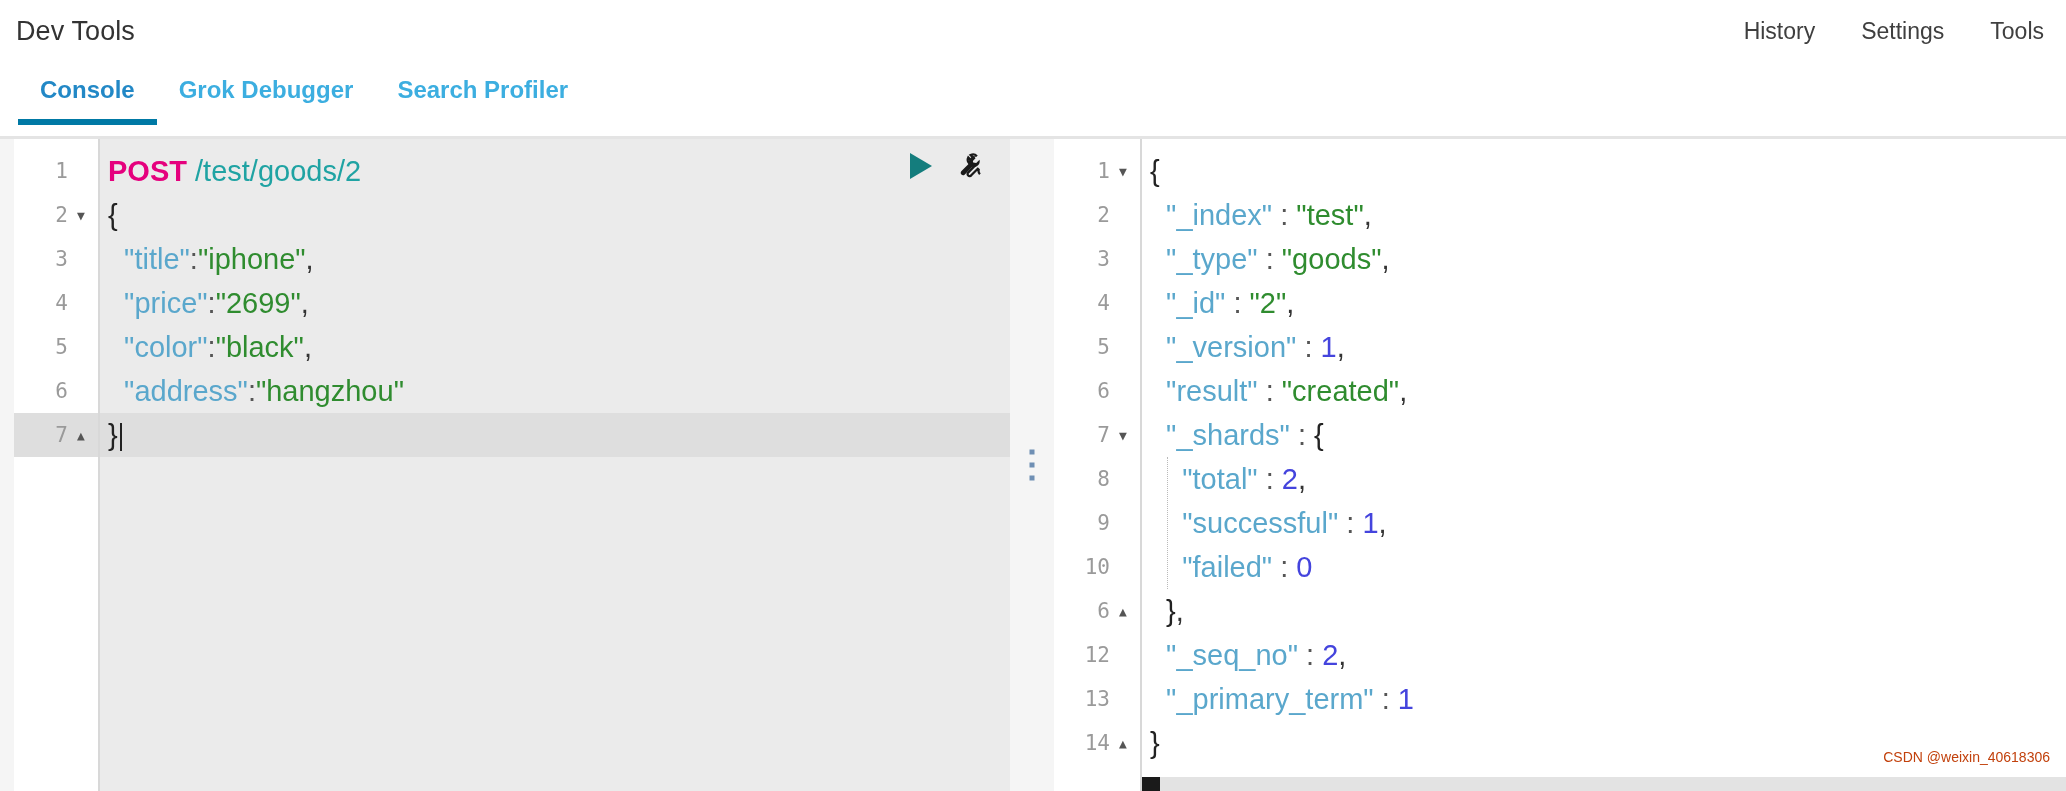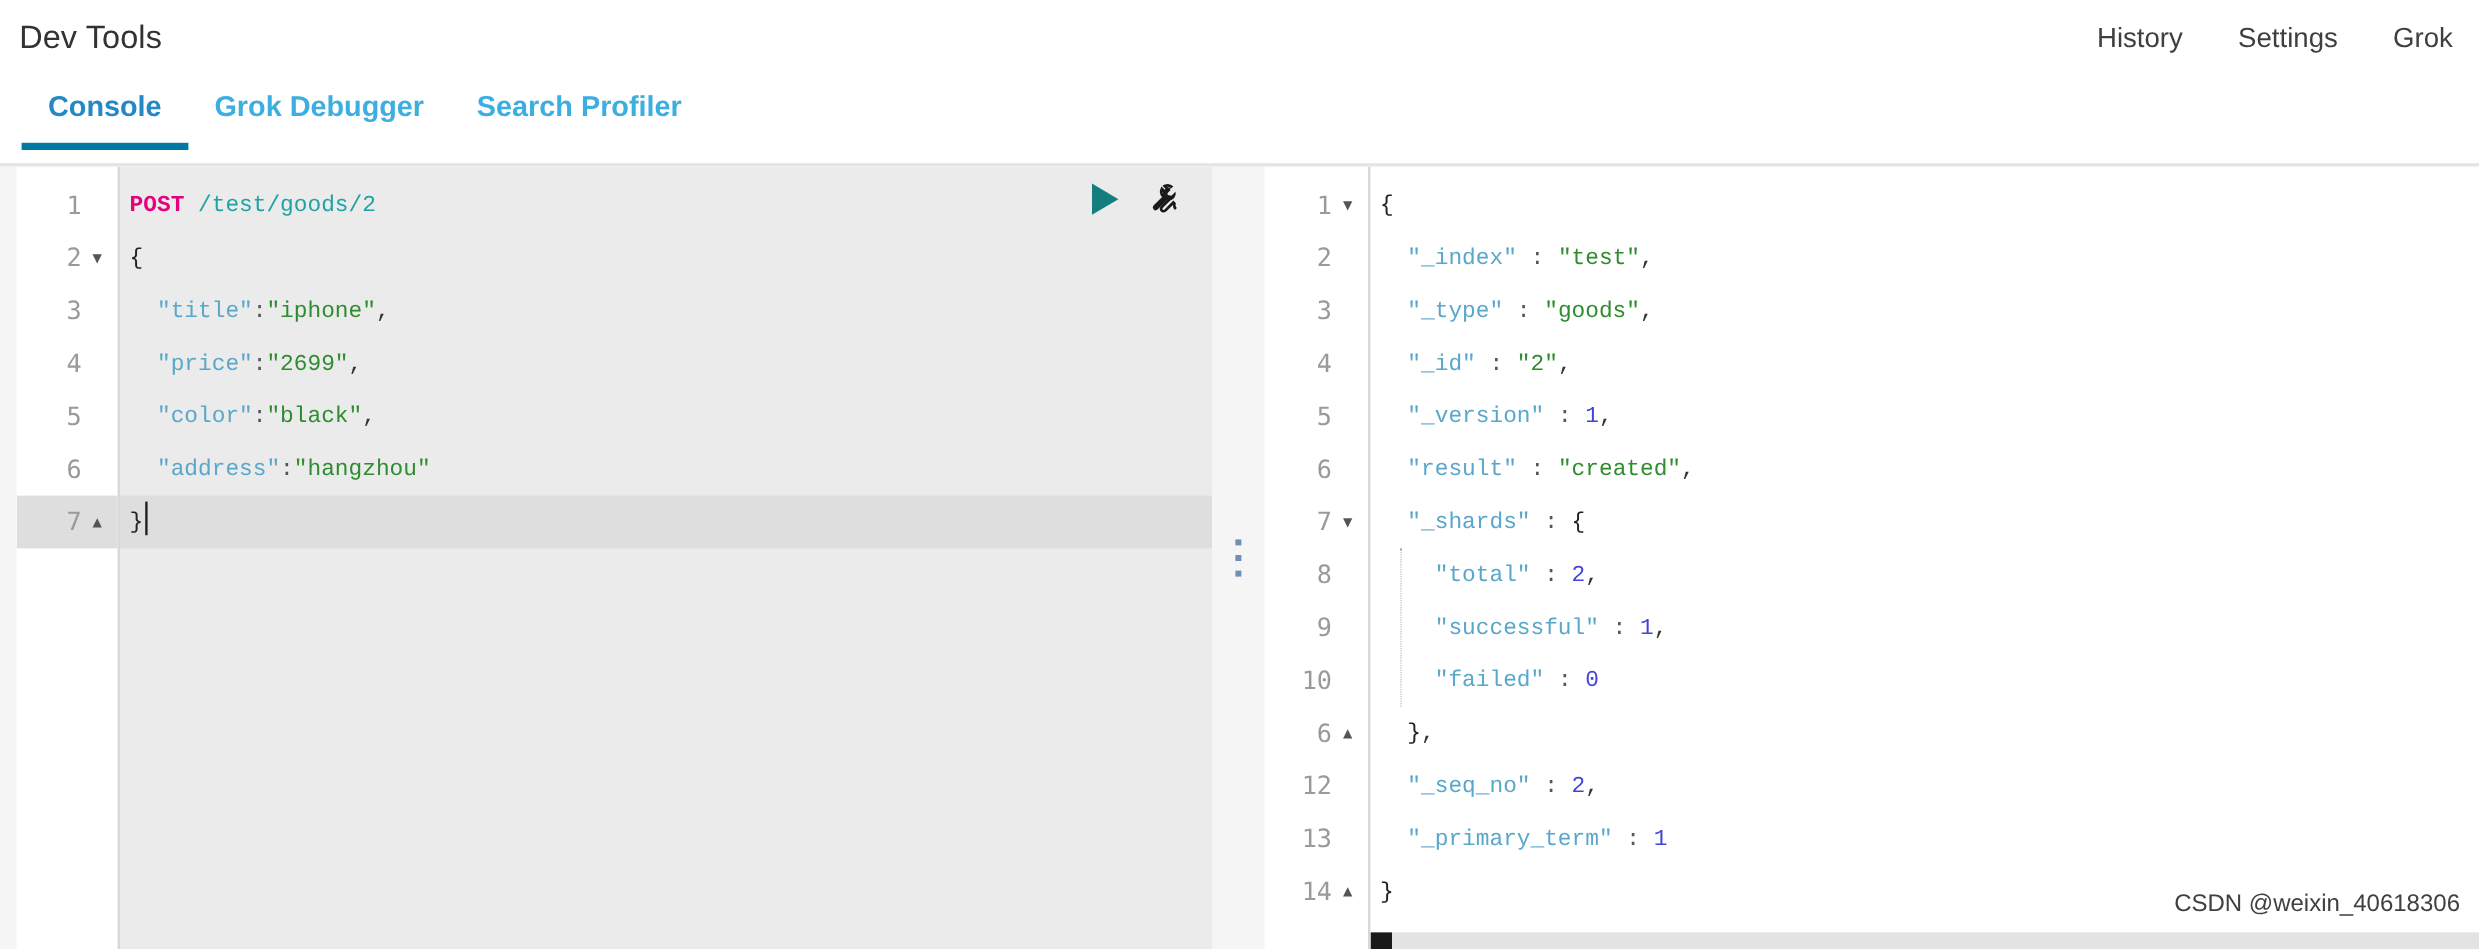--- a/index.html
+++ b/index.html
@@ -139,22 +139,22 @@
     margin-left: 4px;
     line-height: 1;
   }
   .gnum .fold.empty { visibility: hidden; }
   .gnum.active-line { background: #dedede; }
 
   .code {
     flex: 1 1 auto;
     padding-top: 10px;
     position: relative;
-    font-family: Liberation Mono, monospace;
-    font-size: 19px;
+    font-family: Liberation Sans, sans-serif;
+    font-size: 29px;
     overflow: hidden;
   }
   .code.left-code { background: #ebebeb; }
   .code.right-code { background: #ffffff; }
 
   .cline {
     height: 44px;
     line-height: 44px;
     white-space: pre;
     padding-left: 8px;
@@ -253,37 +253,37 @@
     width: 18px;
     height: 14px;
     background: #1a1a1a;
   }
 
   
   .watermark {
     position: absolute;
     right: 16px;
     bottom: 26px;
-    font-size: 20px;
-    color: #404040;
+    font-size: 14px;
+    color: #c2410c;
     font-family: "Liberation Sans", sans-serif;
     z-index: 20;
     white-space: nowrap;
   }
 </style>
 </head>
 <body>
 
 <div class="header">
   <div class="app-title">Dev Tools</div>
   <div class="header-spacer"></div>
   <div class="header-links">
     <div class="header-link">History</div>
     <div class="header-link">Settings</div>
-    <div class="header-link">Grok</div>
+    <div class="header-link">Tools</div>
   </div>
 </div>
 
 <div class="tabbar">
   <div class="tab active">Console</div>
   <div class="tab">Grok Debugger</div>
   <div class="tab">Search Profiler</div>
 </div>
 
 <div class="panes">

